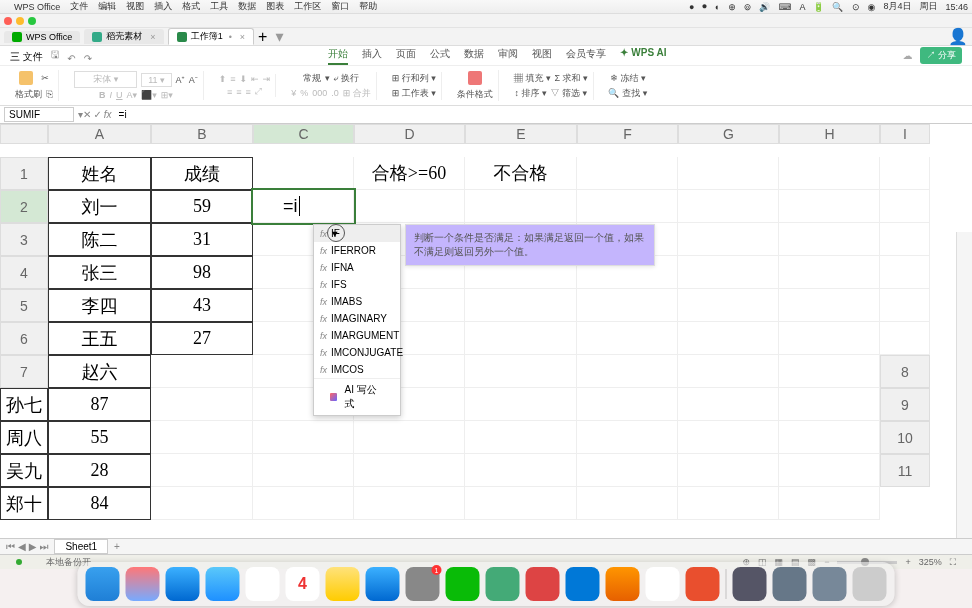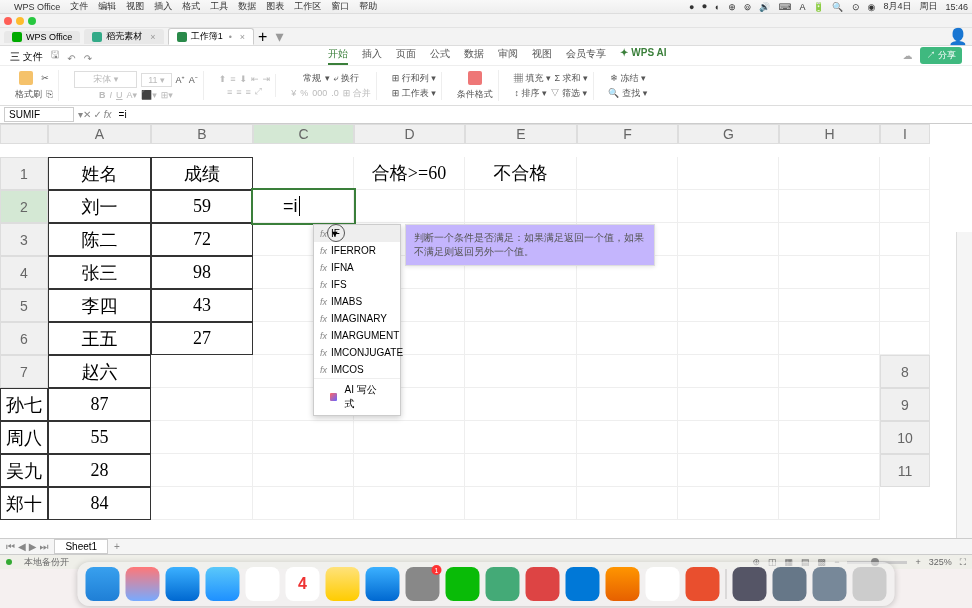--- a/index.html
+++ b/index.html
@@ -76,21 +76,21 @@
 
 .func-tooltip { position: absolute; left: 405px; top: 100px; width: 250px; background: #c4b5fd; border: 1px solid #ddd; box-shadow: 0 1px 4px rgba(0,0,0,0.1); padding: 6px 8px; font-size: 10px; color: #555; line-height: 1.4; z-index: 9; }
 
 
 .sheettabs { height: 16px; background: #f5f5f5; border-top: 1px solid #ccc; display: flex; align-items: center; padding: 0 6px; font-size: 10px; gap: 6px; }
 .sheettabs .nav { display: flex; gap: 3px; color: #888; }
 .sheettabs .stab { background: #fff; border: 1px solid #ccc; padding: 1px 10px; cursor: pointer; }
 .sheettabs .add { cursor: pointer; color: #888; }
 
 
-.statusbar { height: 15px; background: #efefe9; border-top: 1px solid #ccc; display: flex; align-items: center; padding: 0 6px; font-size: 9px; color: #666; gap: 12px; }
+.statusbar { height: 15px; background: #efefe9; border-top: 1px solid #ccc; display: flex; align-items: center; padding: 0 16px; font-size: 9px; color: #666; gap: 24px; }
 .statusbar .dot { width: 6px; height: 6px; background: #3a3; border-radius: 50%; }
 .statusbar .right { margin-left: auto; display: flex; gap: 8px; align-items: center; }
 .zoom-slider { width: 60px; height: 3px; background: #ccc; position: relative; }
 .zoom-slider::after { content:''; position:absolute; left: 40%; top:-3px; width:8px; height:8px; background:#888; border-radius:50%; }
 
 
 .dock { position: absolute; bottom: 2px; left: 50%; transform: translateX(-50%); height: 44px; background: rgba(240,240,240,0.6); border-radius: 12px; display: flex; align-items: center; padding: 0 8px; gap: 6px; box-shadow: 0 1px 6px rgba(0,0,0,0.2);}
 .dock .dicon { width: 34px; height: 34px; border-radius: 8px; cursor: pointer; display: flex; align-items: center; justify-content: center; font-size: 18px; color: #fff; position: relative; }
 .dock .sep { width: 1px; height: 30px; background: rgba(0,0,0,0.2); }
 .badge { position:absolute; top:-2px; right:-2px; width:10px; height:10px; background:#f33; border-radius:50%; font-size:7px; display:flex; align-items:center; justify-content:center; }
@@ -316,21 +316,21 @@
         <span class="cursor"></span>
       </div>
       <div class="cell"></div>
       <div class="cell"></div>
       <div class="cell"></div>
       <div class="cell"></div>
       <div class="cell"></div>
       <div class="cell"></div>
       <div class="rowhdr">3</div>
       <div class="cell bordered">陈二</div>
-      <div class="cell bordered">72</div>
+      <div class="cell bordered">31</div>
       <div class="cell"></div>
       <div class="cell"></div>
       <div class="cell"></div>
       <div class="cell"></div>
       <div class="cell"></div>
       <div class="cell"></div>
       <div class="cell"></div>
       <div class="rowhdr">4</div>
       <div class="cell bordered">张三</div>
       <div class="cell bordered">98</div>

